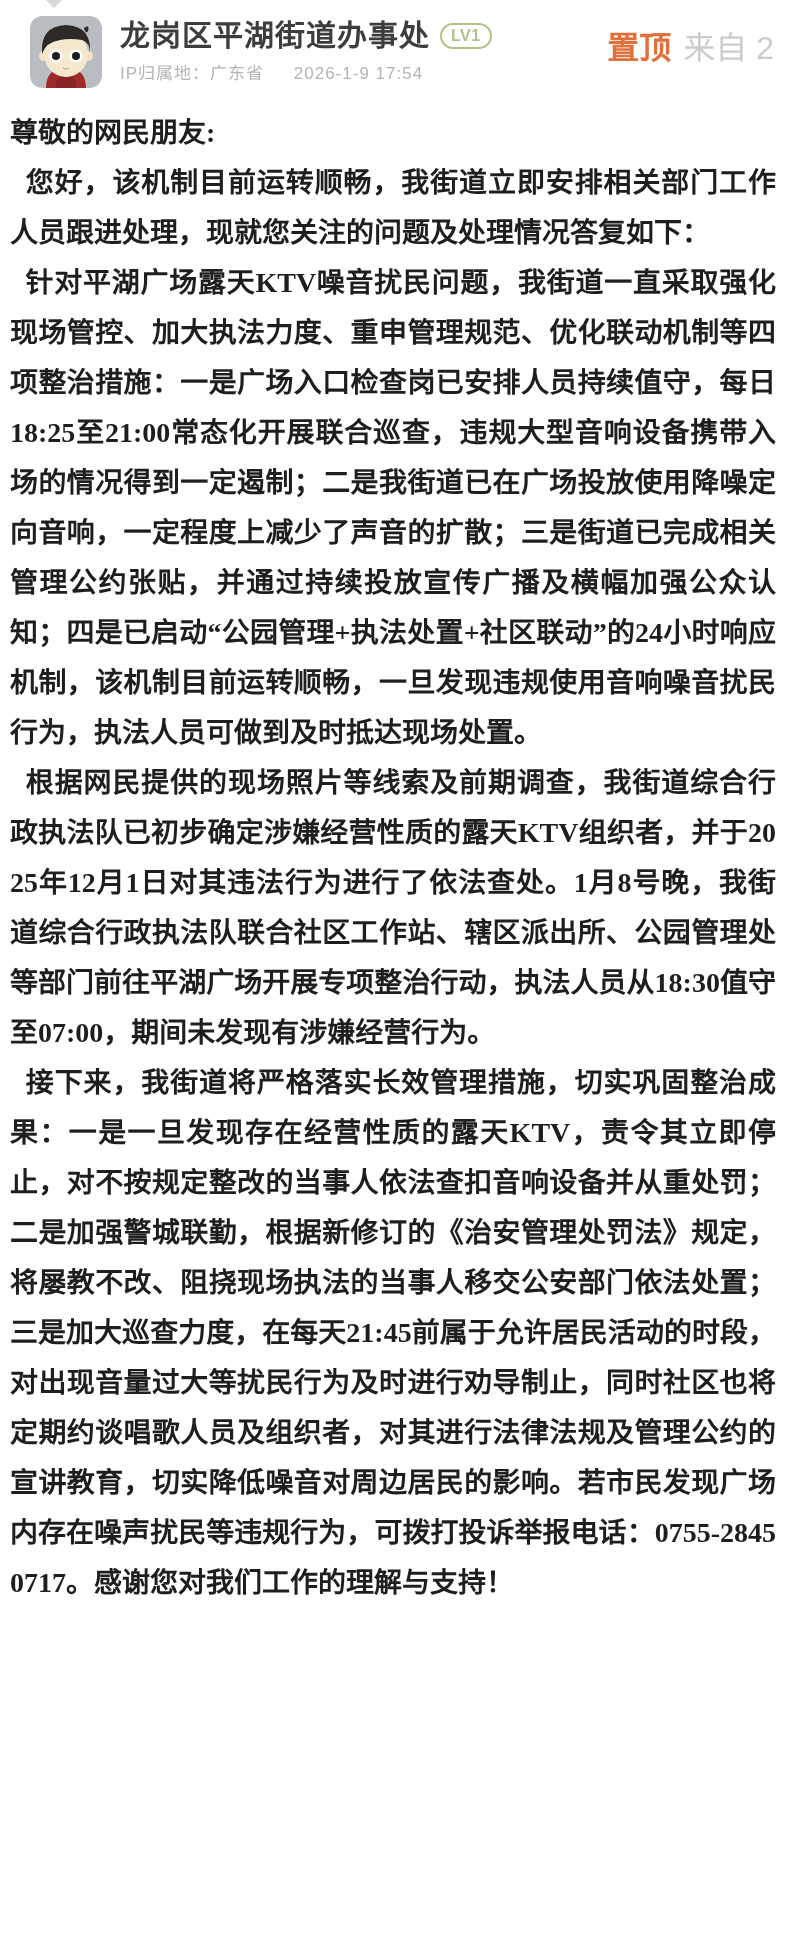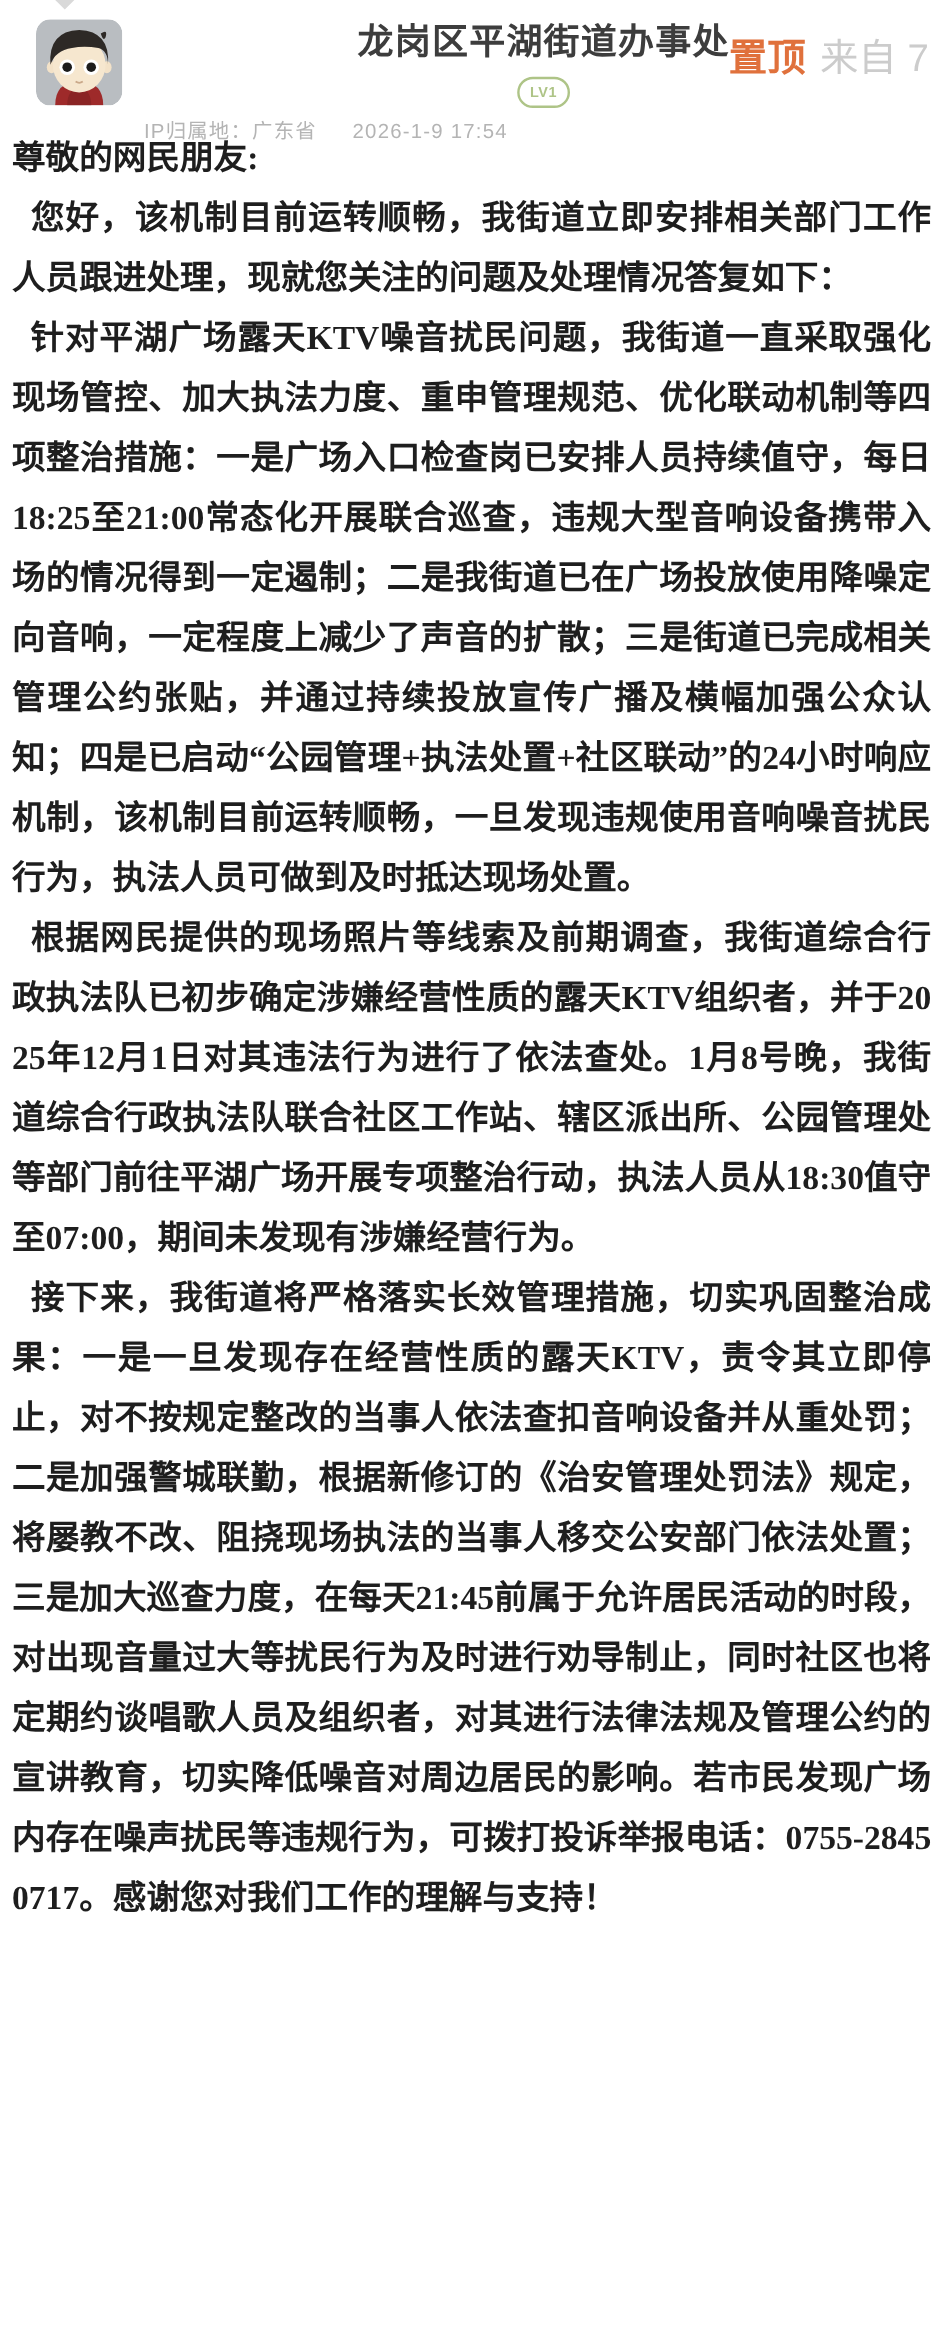--- a/index.html
+++ b/index.html
@@ -43,34 +43,33 @@
   }
   .header-main {
     margin-left: 120px;
     padding-top: 4px;
   }
   .name-row {
     display: flex;
     align-items: center;
     gap: 10px;
     line-height: 36px;
-    flex-direction: column;
   }
   .account-name {
     font-size: 30px;
     font-weight: bold;
     color: #3d3d3d;
     letter-spacing: 1px;
   }
   .level-badge {
     display: inline-block;
     border: 2px solid #aec487;
     color: #aec487;
     border-radius: 15px;
-    font-size: 12px;
+    font-size: 16px;
     line-height: 22px;
     padding: 0 9px;
     font-weight: bold;
     letter-spacing: 0.5px;
   }
   .meta-row {
     margin-top: 5px;
     font-size: 17px;
     color: #b4b4b4;
     letter-spacing: 1px;
@@ -145,21 +144,21 @@
       <span class="level-badge">LV1</span>
     </div>
     <div class="meta-row">
       <span class="ip-location">IP归属地：广东省</span>
       <span class="timestamp">2026-1-9 17:54</span>
     </div>
   </div>
 
   <div class="header-right">
     <span class="pinned-badge">置顶</span>
-    <span class="source-label">来自 7</span>
+    <span class="source-label">来自 2</span>
   </div>
 </div>
 
 <div class="post-body">
     <p>尊敬的网民朋友:</p>
     <p>  您好，该机制目前运转顺畅，我街道立即安排相关部门工作人员跟进处理，现就您关注的问题及处理情况答复如下：</p>
     <p>  针对平湖广场露天KTV噪音扰民问题，我街道一直采取强化现场管控、加大执法力度、重申管理规范、优化联动机制等四项整治措施：一是广场入口检查岗已安排人员持续值守，每日18:25至21:00常态化开展联合巡查，违规大型音响设备携带入场的情况得到一定遏制；二是我街道已在广场投放使用降噪定向音响，一定程度上减少了声音的扩散；三是街道已完成相关管理公约张贴，并通过持续投放宣传广播及横幅加强公众认知；四是已启动“公园管理+执法处置+社区联动”的24小时响应机制，该机制目前运转顺畅，一旦发现违规使用音响噪音扰民行为，执法人员可做到及时抵达现场处置。</p>
     <p>  根据网民提供的现场照片等线索及前期调查，我街道综合行政执法队已初步确定涉嫌经营性质的露天KTV组织者，并于2025年12月1日对其违法行为进行了依法查处。1月8号晚，我街道综合行政执法队联合社区工作站、辖区派出所、公园管理处等部门前往平湖广场开展专项整治行动，执法人员从18:30值守至07:00，期间未发现有涉嫌经营行为。</p>
     <p>  接下来，我街道将严格落实长效管理措施，切实巩固整治成果：一是一旦发现存在经营性质的露天KTV，责令其立即停止，对不按规定整改的当事人依法查扣音响设备并从重处罚；二是加强警城联勤，根据新修订的《治安管理处罚法》规定，将屡教不改、阻挠现场执法的当事人移交公安部门依法处置；三是加大巡查力度，在每天21:45前属于允许居民活动的时段，对出现音量过大等扰民行为及时进行劝导制止，同时社区也将定期约谈唱歌人员及组织者，对其进行法律法规及管理公约的宣讲教育，切实降低噪音对周边居民的影响。若市民发现广场内存在噪声扰民等违规行为，可拨打投诉举报电话：0755-28450717。感谢您对我们工作的理解与支持！</p>
   </div>

